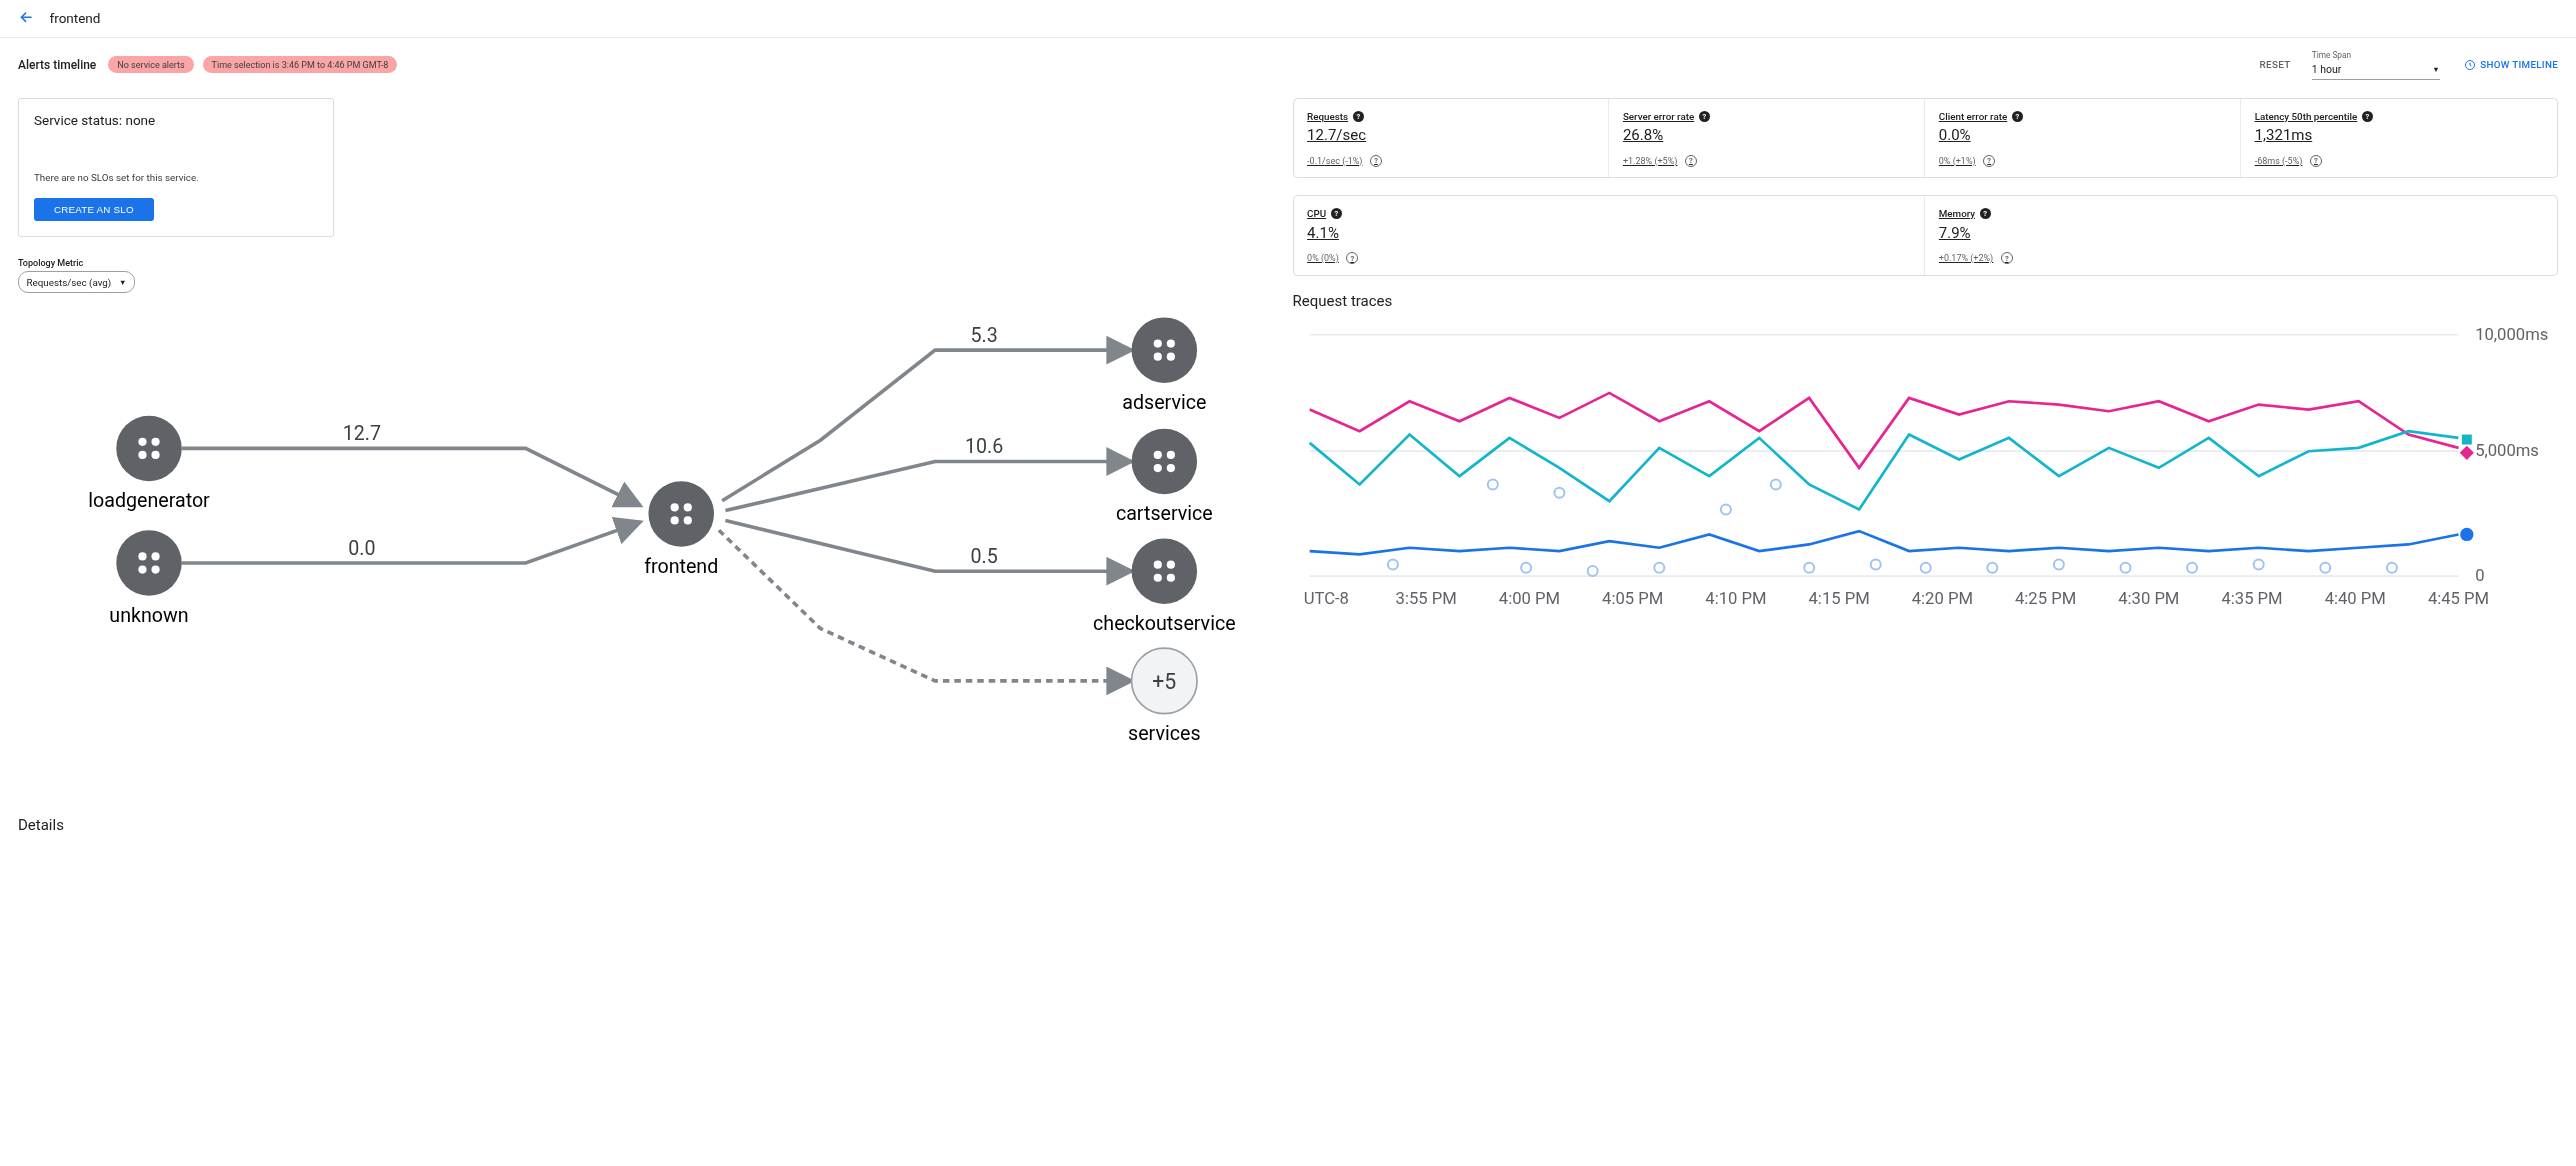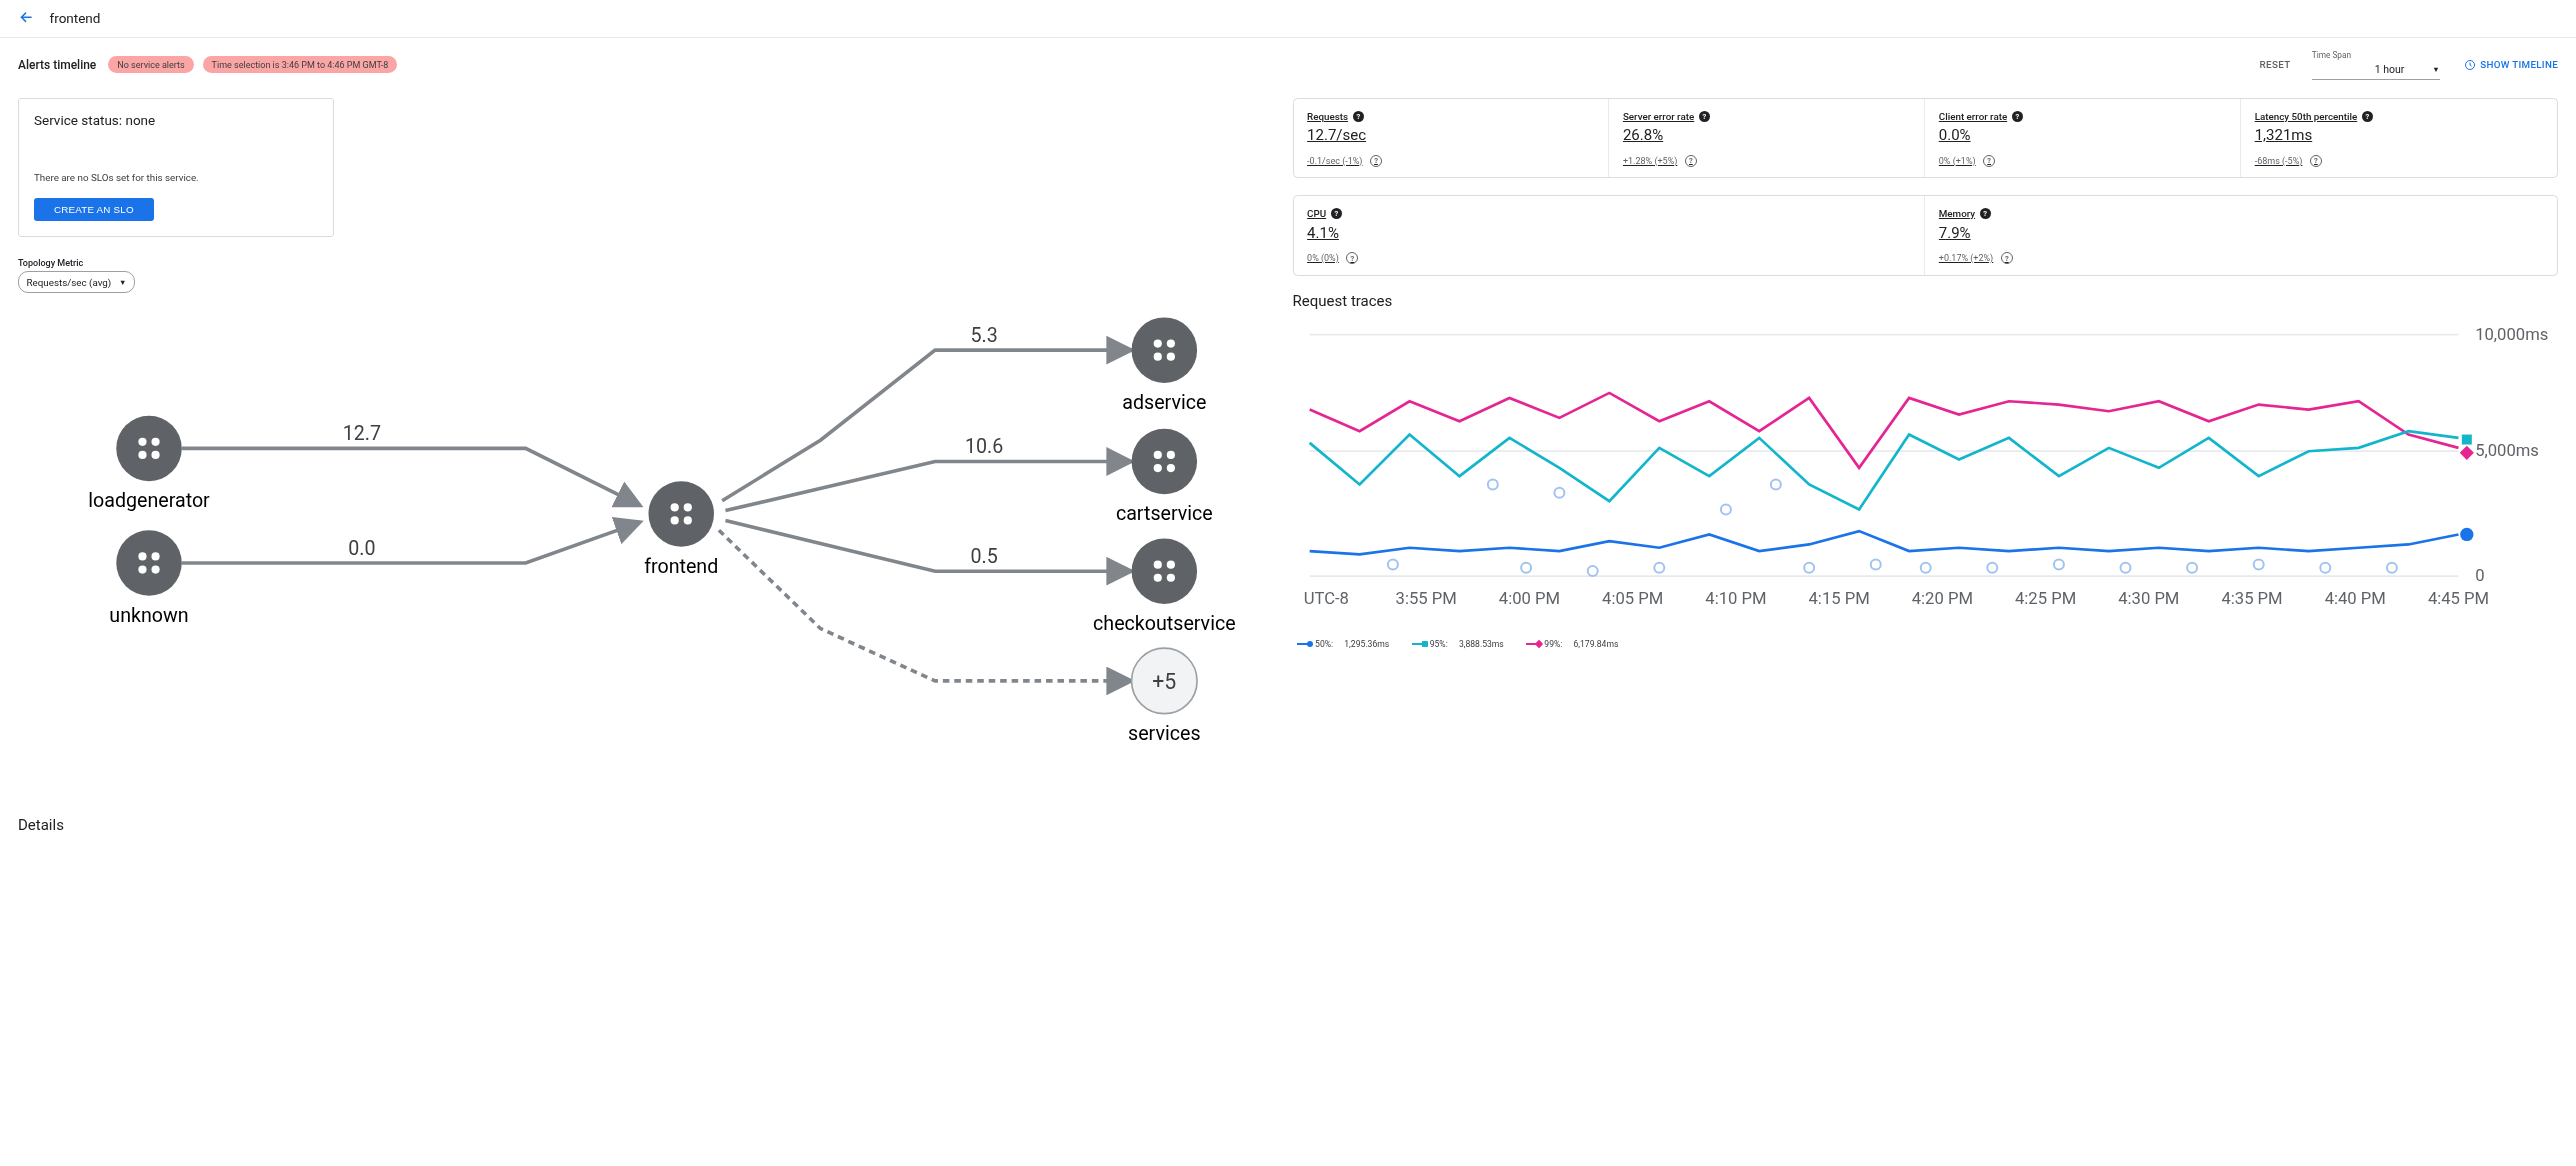--- a/index.html
+++ b/index.html
@@ -8,21 +8,21 @@
   .back-arrow { color: #1a73e8; margin-right: 15px; cursor: pointer; }
   .header-title { font-size: 13.5px; font-weight: 400; color: #202124; }
   .main { padding: 12px 18px; }
   .alerts-row { display: flex; align-items: center; gap: 9px; margin-bottom: 15px; }
   .alerts-title { font-size: 12px; font-weight: 500; margin-right: 3px; }
   .pill { background: #fca5a5; border-radius: 9px; padding: 3.8px 9px; font-size: 9px; color: #3c4043; }
   .spacer { flex: 1; }
   .reset-btn { font-size: 9.8px; font-weight: 500; color: #5f6368; letter-spacing: 0.4px; margin-right: 12px; cursor: pointer; }
   .timespan-wrap { margin-right: 15px; }
   .timespan-label { font-size: 8.3px; color: #5f6368; margin-bottom: 1.5px; }
-  .timespan-select { display: flex; align-items: center; justify-content: flex-end; border-bottom: 0.8px solid #9aa0a6; padding: 1.5px 0 3px 0; width: 128px; font-size: 10.5px; cursor: pointer; gap: 28px; }
+  .timespan-select { display: flex; align-items: center; justify-content: space-between; border-bottom: 0.8px solid #9aa0a6; padding: 1.5px 0 3px 0; width: 128px; font-size: 10.5px; cursor: pointer; }
   .show-timeline { display: flex; align-items: center; gap: 4.5px; color: #1a73e8; font-weight: 500; font-size: 9.8px; letter-spacing: 0.3px; cursor: pointer; }
   .columns { display: flex; gap: 30px; margin-top: 18px; }
   .col-left { flex: 0 0 49%; }
   .col-right { flex: 1; }
   .status-card { border: 0.8px solid #dadce0; border-radius: 3px; padding: 13.5px 15px 15px; width: 316px; margin-bottom: 21px; }
   .status-title { font-size: 13.5px; font-weight: 400; margin-bottom: 9px; }
   .status-desc { font-size: 9.8px; color: #3c4043; margin-bottom: 15px; margin-top: 44px; }
   .create-slo-btn { background: #1a73e8; color: #fff; border: none; border-radius: 3px; padding: 6px 20px; font-size: 9.8px; font-weight: 500; letter-spacing: 0.2px; cursor: pointer; }
   .topo-label { font-size: 9px; font-weight: 500; margin-bottom: 3px; }
   .topo-select { display: flex; align-items: center; justify-content: space-between; border: 0.8px solid #9aa0a6; border-radius: 10px; padding: 4.5px 7.5px; width: 117px; font-size: 9.8px; cursor: pointer; margin-bottom: 7.5px; }
@@ -319,22 +319,17 @@
             <text x="266" y="172">4:10 PM</text>
             <text x="328" y="172">4:15 PM</text>
             <text x="390" y="172">4:20 PM</text>
             <text x="452" y="172">4:25 PM</text>
             <text x="514" y="172">4:30 PM</text>
             <text x="576" y="172">4:35 PM</text>
             <text x="638" y="172">4:40 PM</text>
             <text x="700" y="172">4:45 PM</text>
           </g>
         </svg>
-        <div class="legend">
-          <div class="legend-item"><span class="legend-marker lm-blue"></span><span>50%:</span>&nbsp;<span>1,295.36ms</span></div>
-          <div class="legend-item"><span class="legend-marker lm-teal"></span><span>95%:</span>&nbsp;<span>3,888.53ms</span></div>
-          <div class="legend-item"><span class="legend-marker lm-pink"></span><span>99%:</span>&nbsp;<span>6,179.84ms</span></div>
-        </div>
       </div>
     </div>
   </div>
 </div>
 
 
 </body></html>

